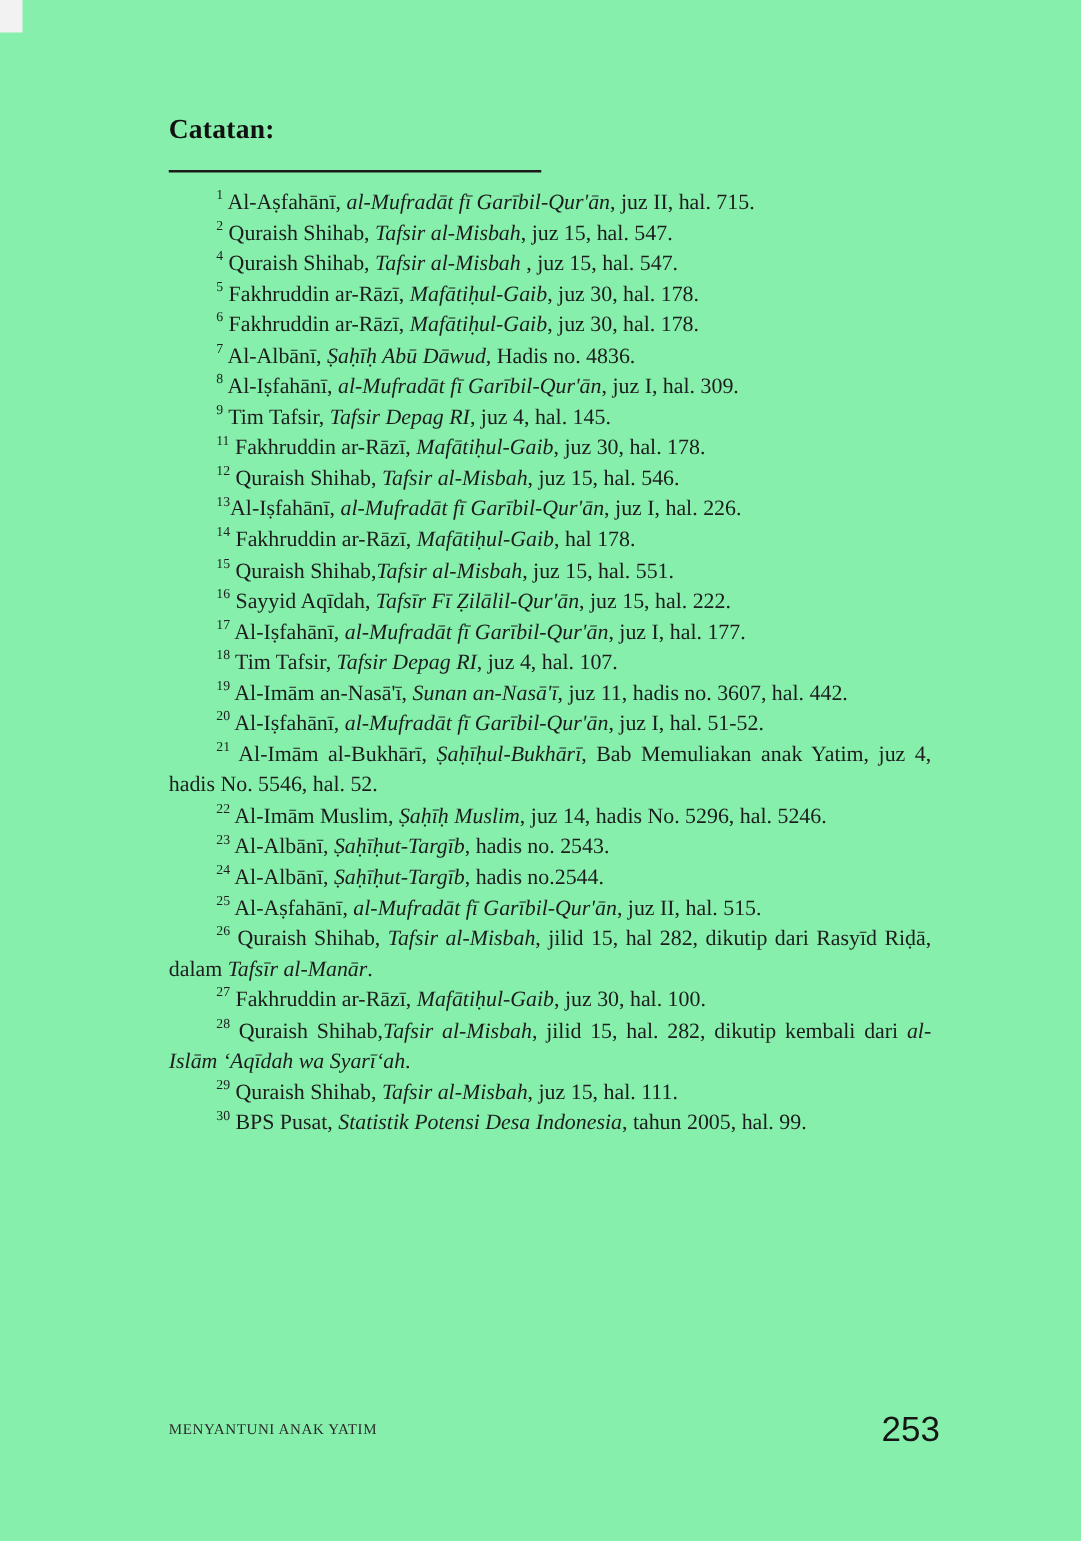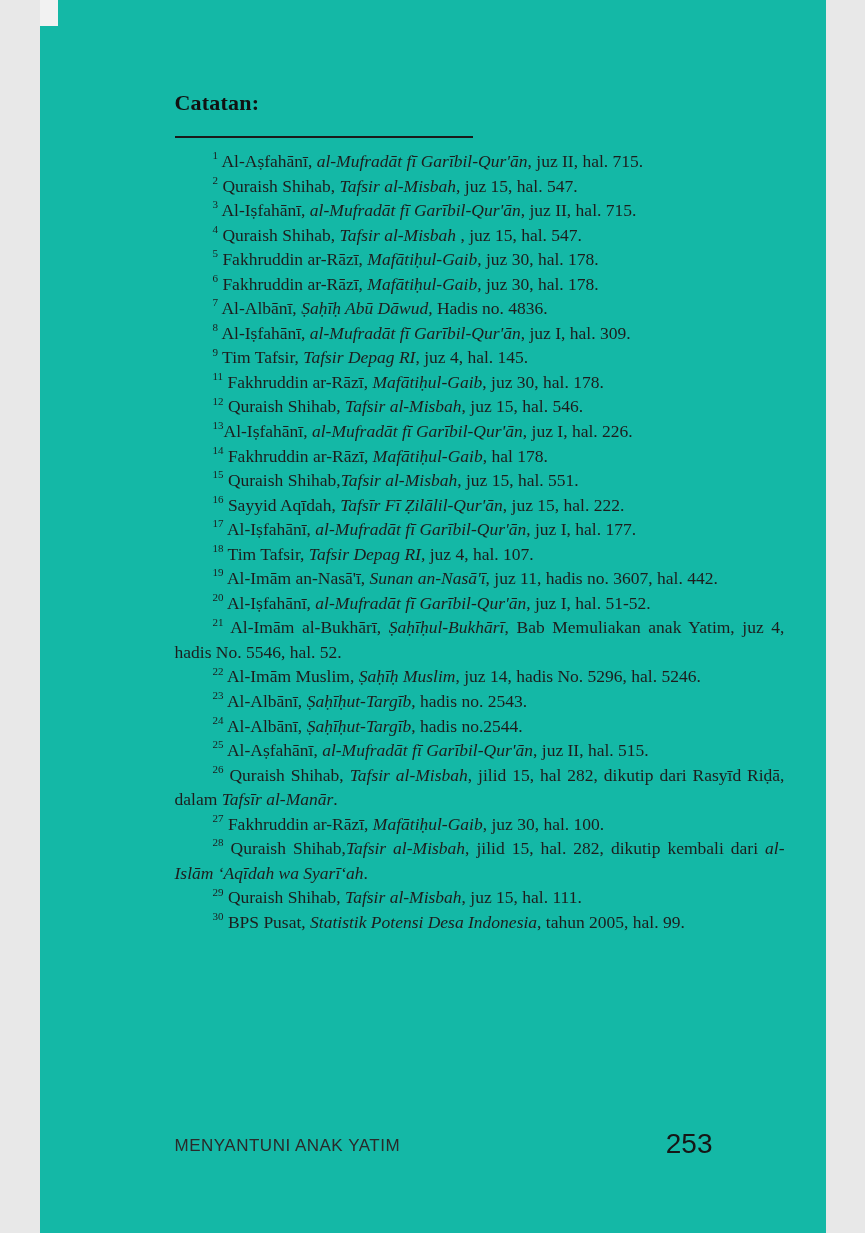--- a/index.html
+++ b/index.html
@@ -1,21 +1,21 @@
 <!DOCTYPE html>
 <html><head>
 <meta charset="utf-8">
 <style>
   html, body { margin: 0; padding: 0; background: #e8e8e8; }
   .page {
     position: relative;
-    width: 786px;
+    width: 865px;
     height: 1233px;
     margin: 0 auto;
-    background: #14b8a6;
+    background: #86efac;
     overflow: hidden;
     font-family: "Liberation Serif", "DejaVu Serif", serif;
     color: #1d1d1d;
   }
   .scan-corner {
     position: absolute;
     left: 0; top: 0;
     width: 18px; height: 26px;
     background: #f2f2f2;
   }
@@ -53,22 +53,22 @@
     font-size: 11px;
     line-height: 0;
     position: relative;
     top: -1px;
     vertical-align: super;
   }
   .footer-left {
     position: absolute;
     left: 135px;
     top: 1136px;
-    font-family: Liberation Sans, sans-serif;
-    font-size: 17px;
+    font-family: Liberation Serif, serif;
+    font-size: 12px;
     letter-spacing: 0.5px;
     color: #2a2a2a;
   }
   .page-number {
     position: absolute;
     right: 113px;
     top: 1128px;
     font-family: "Liberation Sans", sans-serif;
     font-size: 28px;
     color: #161616;
@@ -79,21 +79,20 @@
 
 <div class="page">
   <div class="scan-corner"></div>
 
   <div class="content">
     <h1 class="heading">Catatan:</h1>
     <div class="rule"></div>
     <div class="notes">
         <p class="note"><sup class="note-num">1</sup><span> Al-Aṣfahānī, </span><i>al-Mufradāt fī Garībil-Qur'ān</i><span>, juz II, hal. 715.</span></p>
         <p class="note"><sup class="note-num">2</sup><span> Quraish Shihab, </span><i>Tafsir al-Misbah</i><span>, juz 15, hal. 547.</span></p>
-        <p class="note"><sup class="note-num">3</sup><span> Al-Iṣfahānī, </span><i>al-Mufradāt fī Garībil-Qur'ān</i><span>, juz II, hal. 715.</span></p>
         <p class="note"><sup class="note-num">4</sup><span> Quraish Shihab, </span><i>Tafsir al-Misbah</i><span> , juz 15, hal. 547.</span></p>
         <p class="note"><sup class="note-num">5</sup><span> Fakhruddin ar-Rāzī, </span><i>Mafātiḥul-Gaib</i><span>, juz 30, hal. 178.</span></p>
         <p class="note"><sup class="note-num">6</sup><span> Fakhruddin ar-Rāzī, </span><i>Mafātiḥul-Gaib</i><span>, juz 30, hal. 178.</span></p>
         <p class="note"><sup class="note-num">7</sup><span> Al-Albānī, </span><i>Ṣaḥīḥ Abū Dāwud,</i><span> Hadis no. 4836.</span></p>
         <p class="note"><sup class="note-num">8</sup><span> Al-Iṣfahānī, </span><i>al-Mufradāt fī Garībil-Qur'ān</i><span>, juz I, hal. 309.</span></p>
         <p class="note"><sup class="note-num">9</sup><span> Tim Tafsir, </span><i>Tafsir Depag RI</i><span>, juz 4, hal. 145.</span></p>
         <p class="note"><sup class="note-num">11</sup><span> Fakhruddin ar-Rāzī, </span><i>Mafātiḥul-Gaib</i><span>, juz 30, hal. 178.</span></p>
         <p class="note"><sup class="note-num">12</sup><span> Quraish Shihab, </span><i>Tafsir al-Misbah</i><span>, juz 15, hal. 546.</span></p>
         <p class="note"><sup class="note-num">13</sup><span>Al-Iṣfahānī, </span><i>al-Mufradāt fī Garībil-Qur'ān</i><span>, juz I, hal. 226.</span></p>
         <p class="note"><sup class="note-num">14</sup><span> Fakhruddin ar-Rāzī, </span><i>Mafātiḥul-Gaib</i><span>, hal 178.</span></p>

